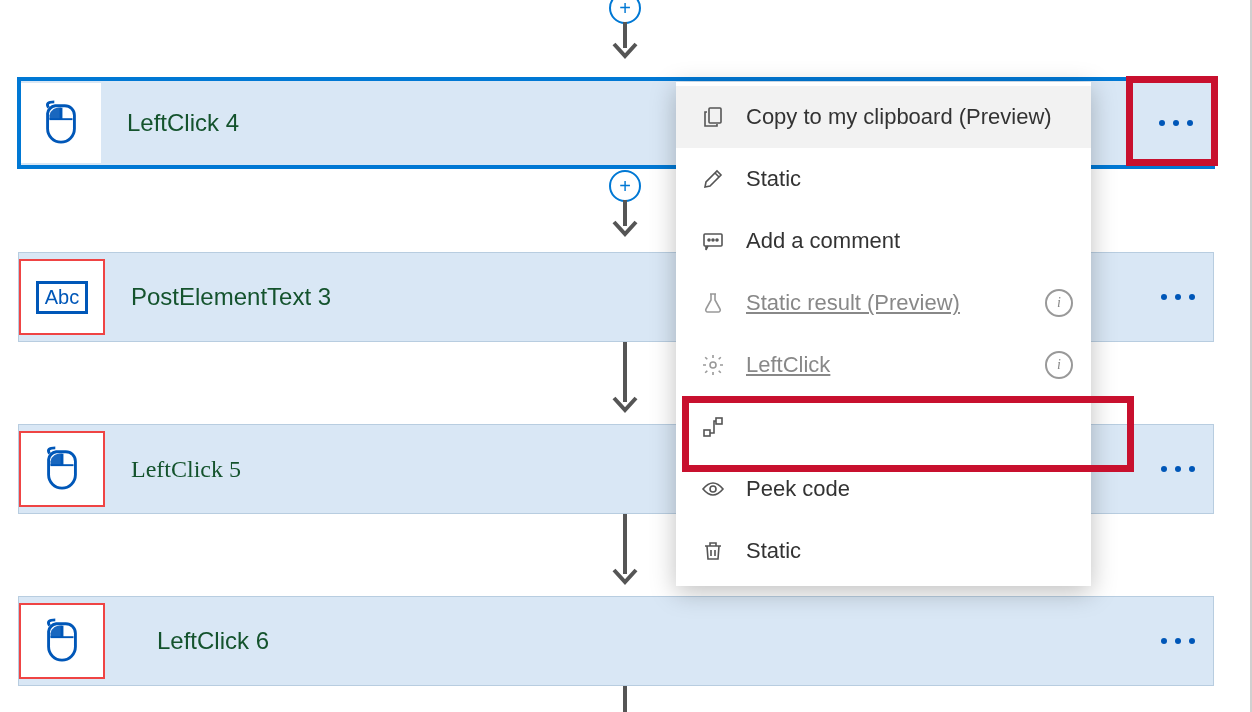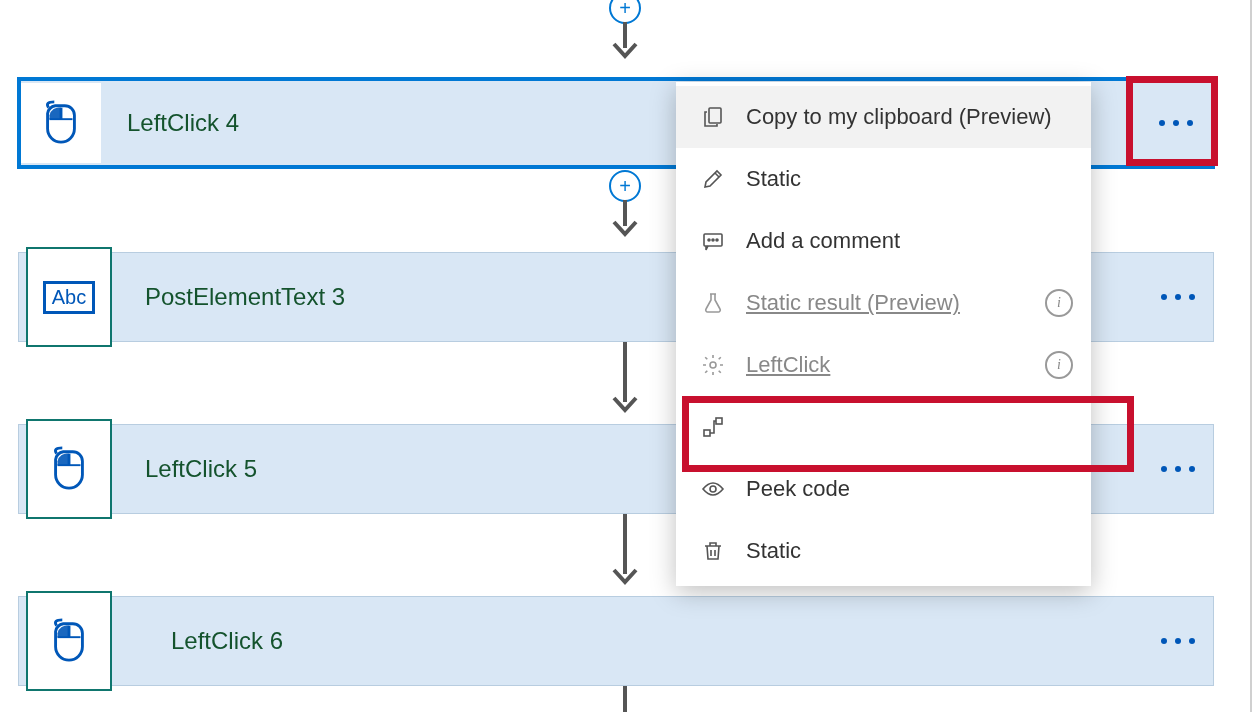--- a/index.html
+++ b/index.html
@@ -55,24 +55,24 @@
     align-items: center;
     padding: 0;
     cursor: pointer;
   }
   .step-card.selected {
     border: 3px solid #0078d4;
     box-shadow: 0 0 0 1px #0078d4;
   }
   .step-icon-box {
     width: 86px;
-    height: 100px;
+    height: 76px;
     background: #fff;
-    border: 2px solid #0f766e;
-    margin: 7px;
+    border: 2px solid #ef4444;
+    margin: 0;
     display: flex;
     align-items: center;
     justify-content: center;
     flex-shrink: 0;
   }
   .step-card.selected .step-icon-box {
     border: none;
     margin:0;
     width:80px;
     height:80px;
@@ -215,21 +215,21 @@
 
   <div class="connector" style="top:344px;">
     <div class="arrow-down">
       <svg width="34" height="76">
           <line x1="17" y1="0" x2="17" y2="60" stroke="#555" stroke-width="4"></line>
           <polyline points="6,56 17,68 28,56" fill="none" stroke="#555" stroke-width="4"></polyline>
         </svg>
     </div>
   </div>
 
-  <div class="step-card" style="top:424px;">
+  <div class="step-card" style="top:424px;font-family:Liberation Serif, serif;">
     <div class="step-icon-box">
       <svg class="mouse-svg" viewBox="0 0 48 48">
         <path d="M18 6 h10 a10 10 0 0 1 10 10 v14 a14 14 0 0 1 -28 0 v-16 a10 10 0 0 1 8 -8 z" fill="none" stroke="#0057b8" stroke-width="3"></path>
         <path d="M11 8 q-4 -6 6 -6" fill="none" stroke="#0057b8" stroke-width="3"></path>
         <path d="M24 8 v12" stroke="#0057b8" stroke-width="3"></path>
         <path d="M12 20 h24" stroke="#0057b8" stroke-width="2"></path>
         <path d="M12 20 v-4 a10 10 0 0 1 12 -8 v12 z" fill="#0057b8" opacity="0.9"></path>
       </svg>
     </div>
     <div class="step-label">LeftClick 5</div>

